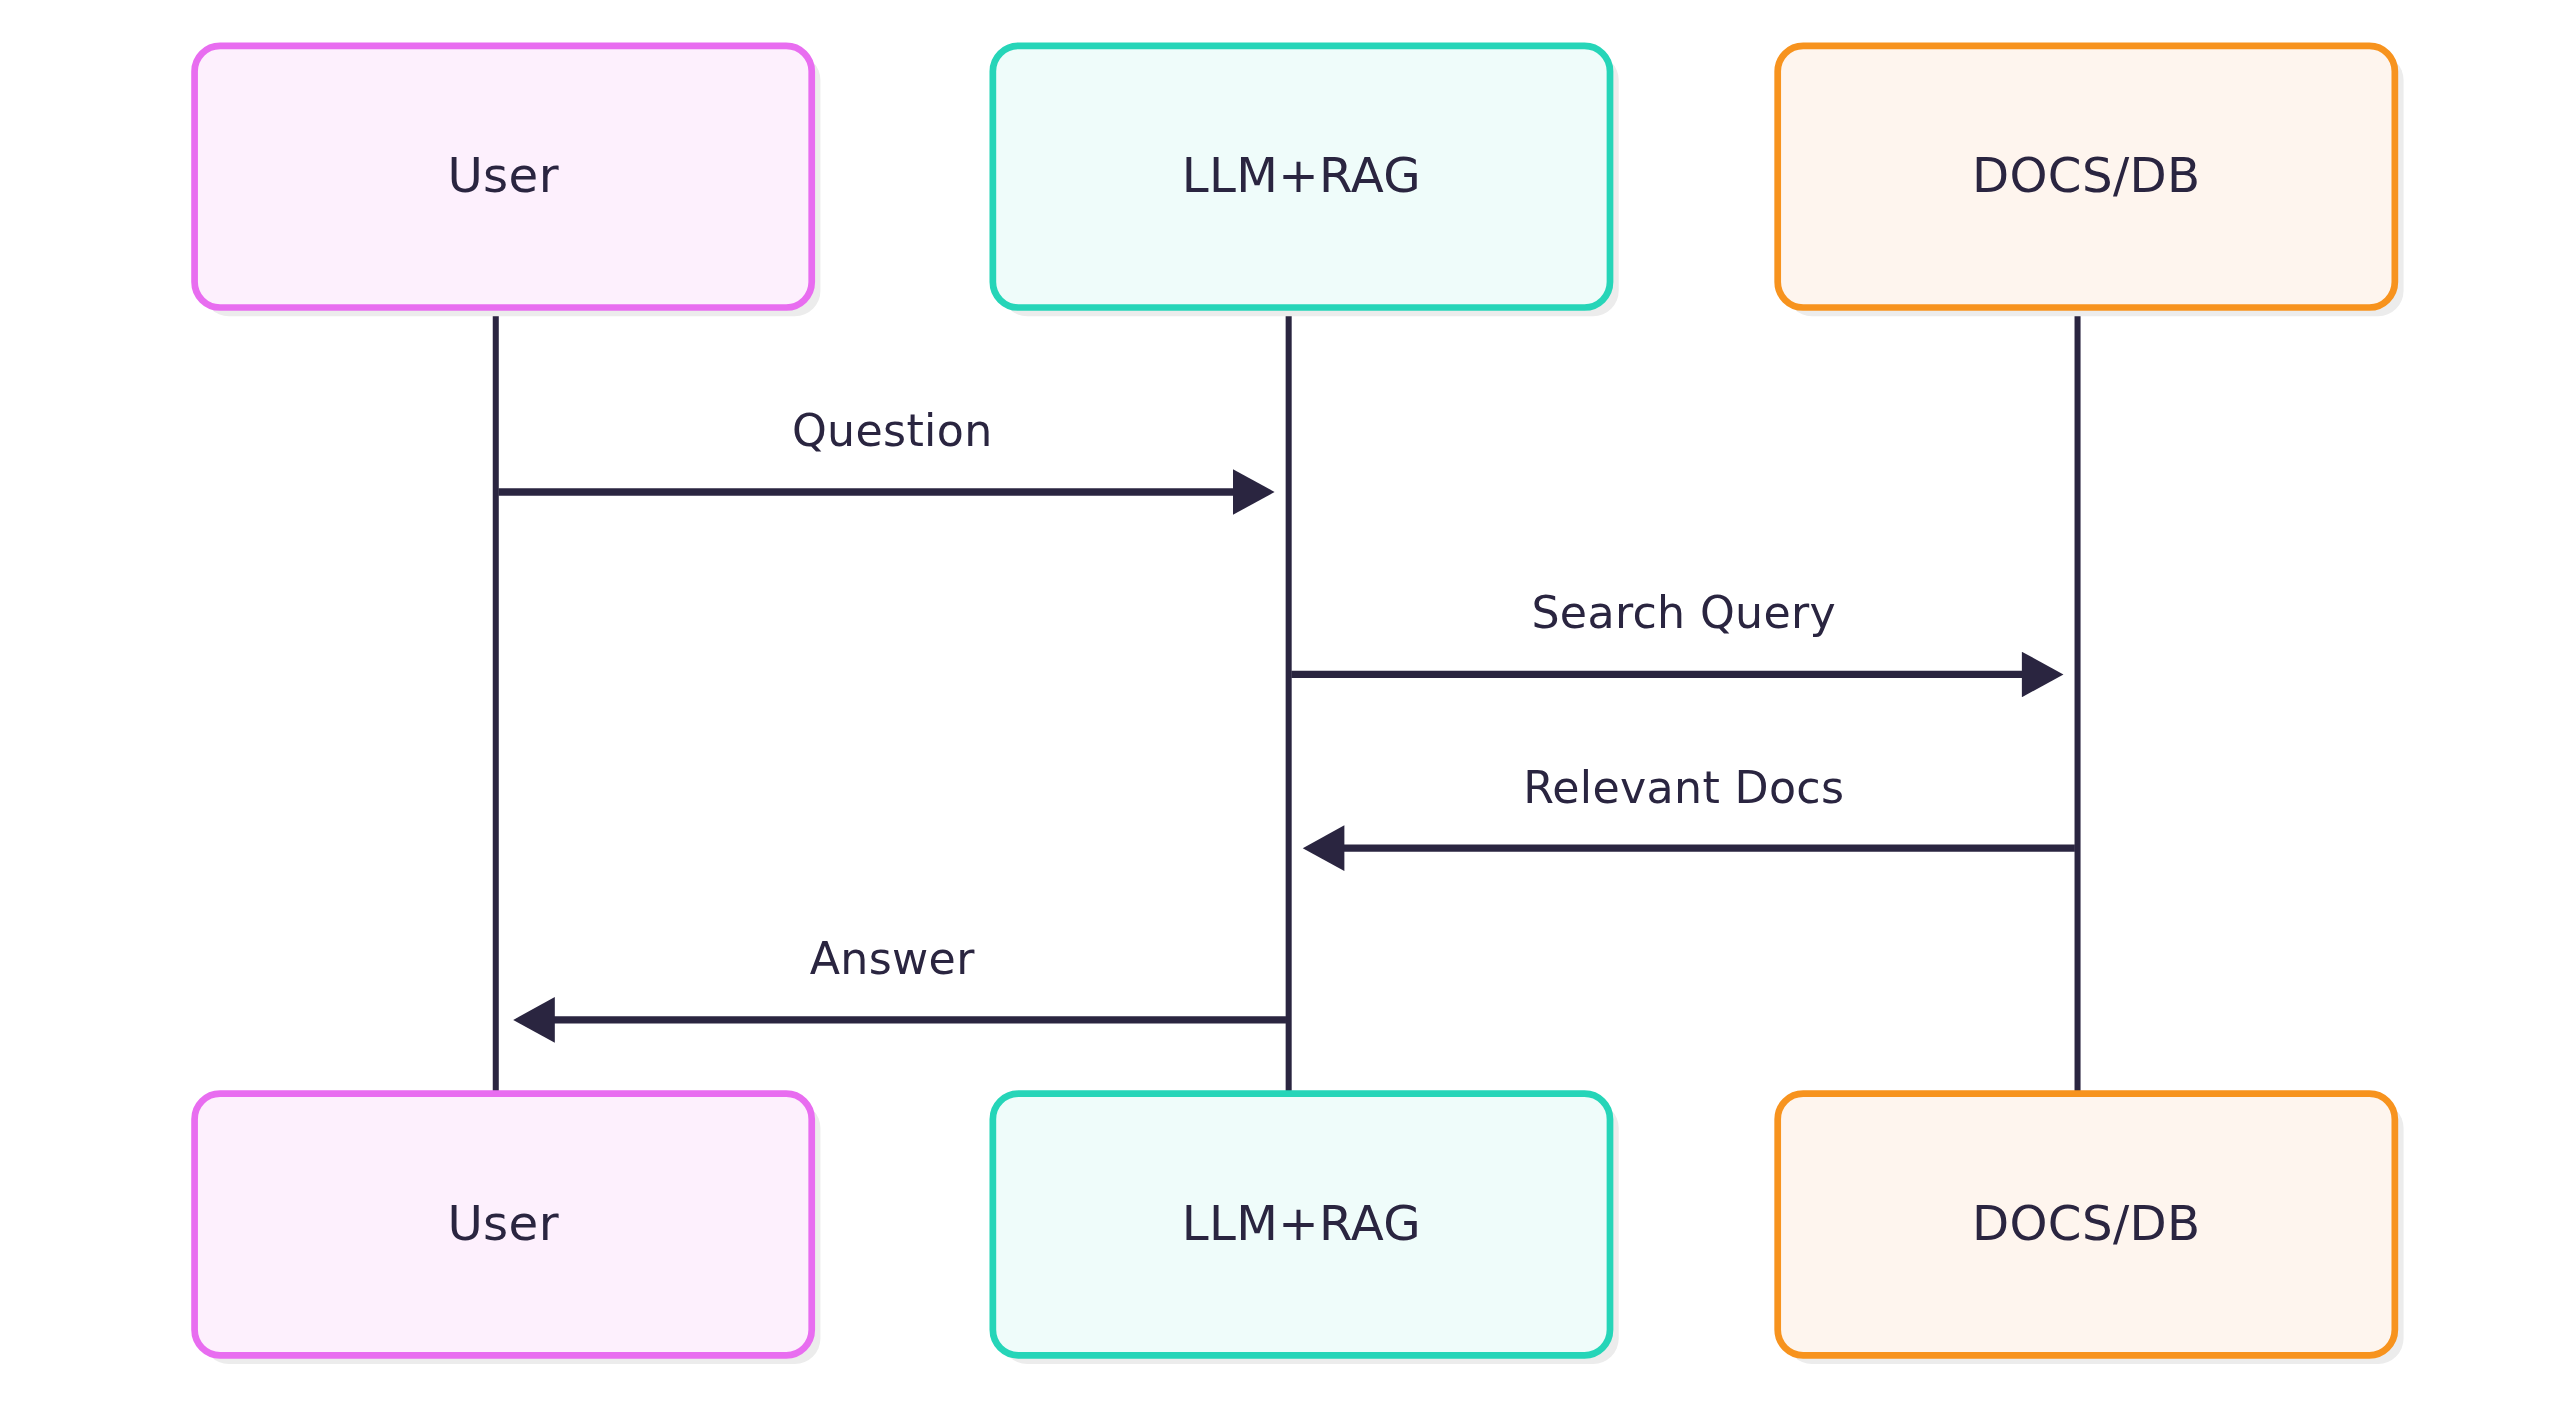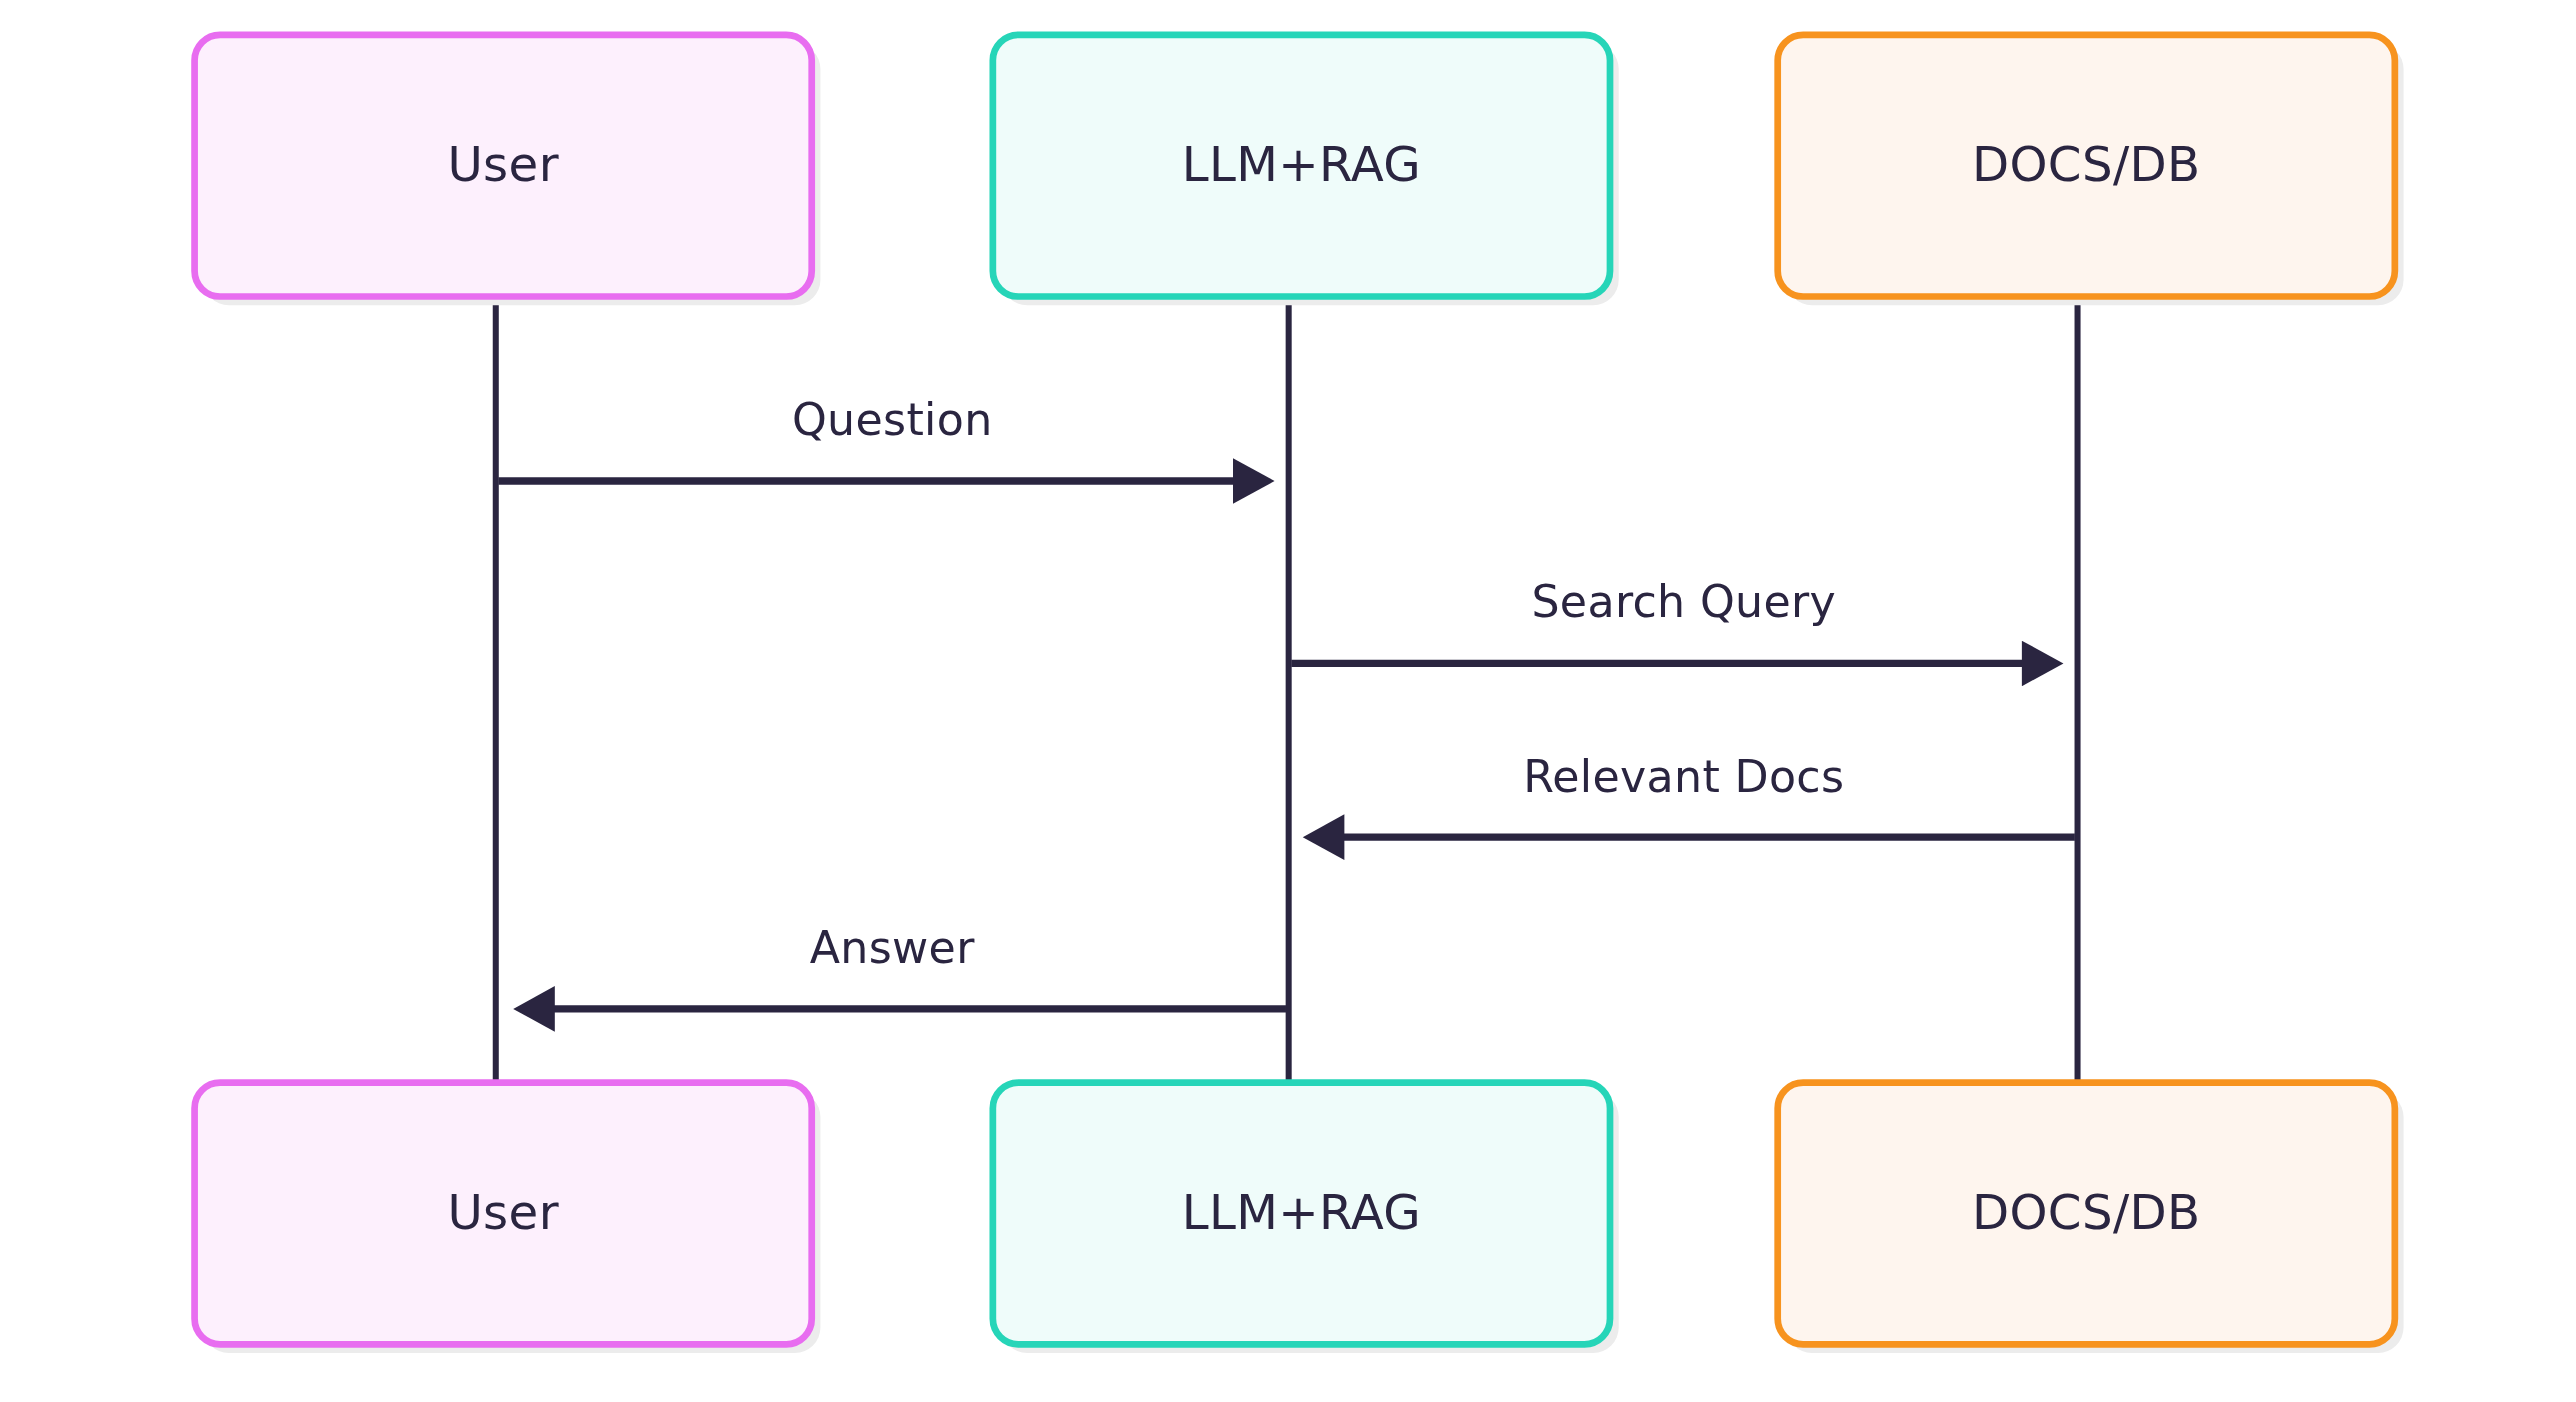--- a/index.html
+++ b/index.html
@@ -11,20 +11,21 @@
     width: 2576px;
     height: 1402px;
     font-family: "DejaVu Sans", sans-serif;
     overflow: hidden;
   }
   #diagram-root {
     position: relative;
     width: 2576px;
     height: 1211px;
     background: #ffffff;
+    margin-top: 11px;
   }
   svg.diagram-canvas {
     position: absolute;
     top: 0; left: 0;
     width: 2576px;
     height: 1402px;
     display: block;
   }
   .participant-label {
     font-family: "DejaVu Sans", sans-serif;

